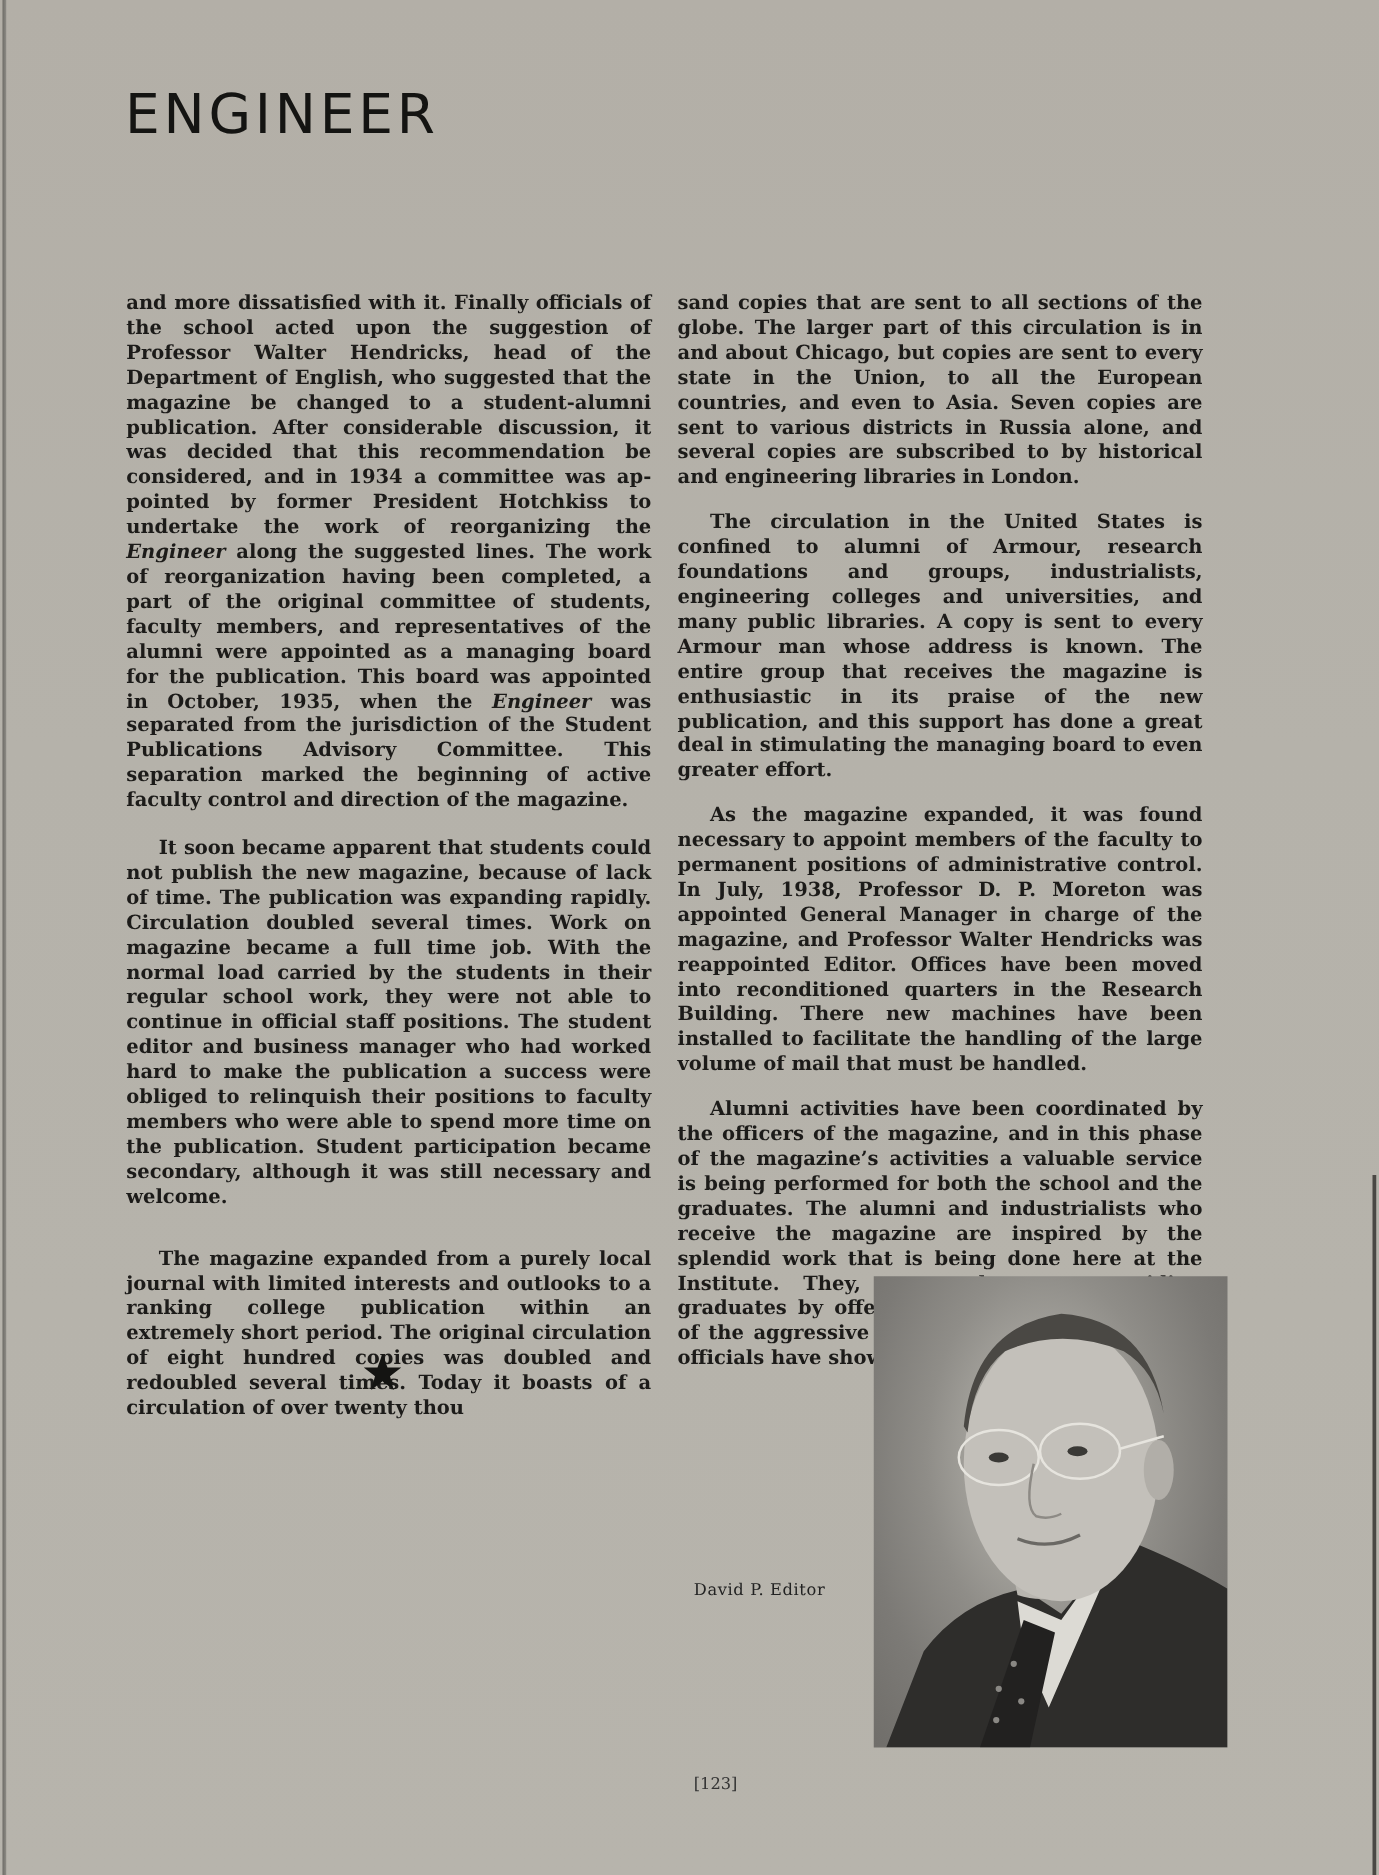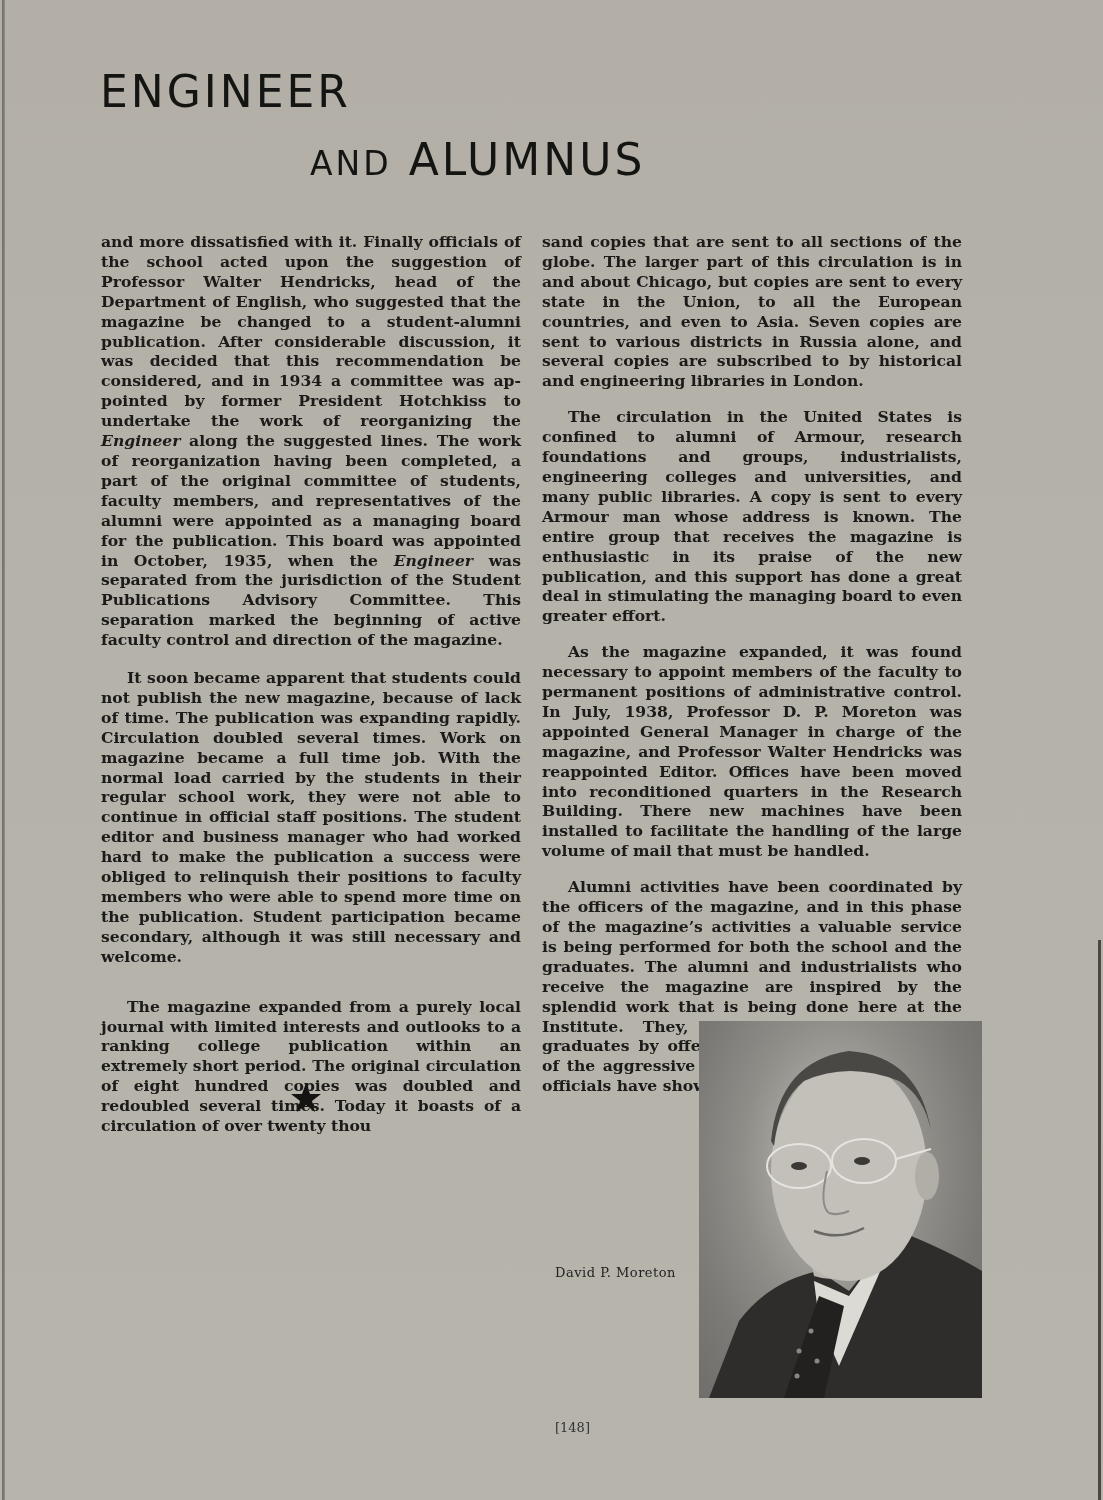--- a/index.html
+++ b/index.html
@@ -105,43 +105,39 @@
     }
   </style>
 </head>
 <body>
 
 <div class="page">
   <div class="edge-left"></div>
   <div class="edge-right"></div>
 
   <div class="title-line1">ENGINEER</div>
-  <div class="title-line2">
-    <span class="small-caps">AND</span>
-    <span>ALUMNUS</span>
-  </div>
 
   <div class="column col-left">
     <p class="no-indent"><span>and more dissatisfied with it.  Finally officials of the school acted upon the suggestion of Professor Wal­ter Hendricks, head of the Department of English, who suggested that the magazine be changed to a student-alumni publication.  After considerable dis­cussion, it was decided that this recommendation be considered, and in 1934 a committee was ap­pointed by former President Hotchkiss to undertake the work of reorganizing the </span><em>Engineer</em><span> along the sug­gested lines.  The work of reorganization having been completed, a part of the original committee of students, faculty members, and representatives of the alumni were appointed as a managing board for the publication.  This board was appointed in October, 1935, when the </span><em>Engineer</em><span> was separated from the jurisdiction of the Student Publications Ad­visory Committee.  This separation marked the be­ginning of active faculty control and direction of the magazine.</span></p>
     <p style="margin-top:18px;">It soon became apparent that students could not publish the new magazine, because of lack of time. The publication was expanding rapidly.  Circulation doubled several times.  Work on magazine became a full time job.  With the normal load carried by the students in their regular school work, they were not able to continue in official staff positions.  The stu­dent editor and business manager who had worked hard to make the publication a success were obliged to relinquish their positions to faculty members who were able to spend more time on the publication. Student participation became secondary, although it was still necessary and welcome.</p>
     <p class="last-left" style="margin-top:30px;">The magazine expanded from a purely local journal with limited interests and outlooks to a rank­ing college publication within an extremely short period.  The original circulation of eight hundred copies was doubled and redoubled several times. Today it boasts of a circulation of over twenty thou­</p>
   </div>
 
   <div class="column col-right">
     <p class="no-indent">sand copies that are sent to all sections of the globe. The larger part of this circulation is in and about Chicago, but copies are sent to every state in the Union, to all the European countries, and even to Asia.  Seven copies are sent to various districts in Russia alone, and several copies are subscribed to by historical and engineering libraries in London.</p>
     <p>The circulation in the United States is confined to alumni of Armour, research foundations and groups, industrialists, engineering colleges and uni­versities, and many public libraries.  A copy is sent to every Armour man whose address is known. The entire group that receives the magazine is enthusi­astic in its praise of the new publication, and this support has done a great deal in stimulating the managing board to even greater effort.</p>
     <p>As the magazine expanded, it was found neces­sary to appoint members of the faculty to perma­nent positions of administrative control.  In July, 1938, Professor D. P. Moreton was appointed Gen­eral Manager in charge of the magazine, and Pro­fessor Walter Hendricks was reappointed Editor. Offices have been moved into reconditioned quar­ters in the Research Building.  There new machines have been installed to facilitate the handling of the large volume of mail that must be handled.</p>
     <p>Alumni activities have been coordinated by the officers of the magazine, and in this phase of the magazine’s activities a valuable service is being performed for both the school and the graduates. The alumni and industrialists who receive the mag­azine are inspired by the splendid work that is being done here at the Institute.  They, as employers, are aiding graduates by offering positions in recogni­tion of the aggressive and determined spirit school officials have shown in Institute affairs.</p>
   </div>
 
   <svg class="star" viewBox="0 0 32 32">
     <polygon points="16,1 20,12 31,12 22,19 25,30 16,23 7,30 10,19 1,12 12,12" fill="#141412"></polygon>
   </svg>
 
-  <div class="caption">David P. Moreton</div>
+  <div class="caption">David P. Editor</div>
 
   <div class="photo" title="Portrait photograph of David P. Moreton">
     <svg width="283" height="377" viewBox="0 0 283 377">
 
       <path d="M10 377 L40 300 Q70 260 120 250 L150 270 L200 210 Q250 230 283 250 L283 377 Z" fill="#2e2d2b"></path>
 
       <path d="M115 260 L150 275 L200 205 L190 230 L140 345 L120 300 Z" fill="#dcdad4"></path>
 
       <path d="M120 275 L145 285 L125 377 L85 377 Z" fill="#222120"></path>
       <circle cx="112" cy="310" r="2.5" fill="#8a8884"></circle>
@@ -164,14 +160,14 @@
 
       <ellipse cx="100" cy="145" rx="8" ry="4" fill="#3a3936"></ellipse>
       <ellipse cx="163" cy="140" rx="8" ry="4" fill="#3a3936"></ellipse>
 
       <path d="M128 150 Q120 185 130 192 Q140 195 150 190" fill="none" stroke="#8d8a85" stroke-width="2"></path>
 
       <path d="M115 210 Q140 220 165 207" fill="none" stroke="#6a6864" stroke-width="2.5"></path>
     </svg>
   </div>
 
-  <div class="page-number">[148]</div>
+  <div class="page-number">[123]</div>
 </div>
 
 </body></html>

